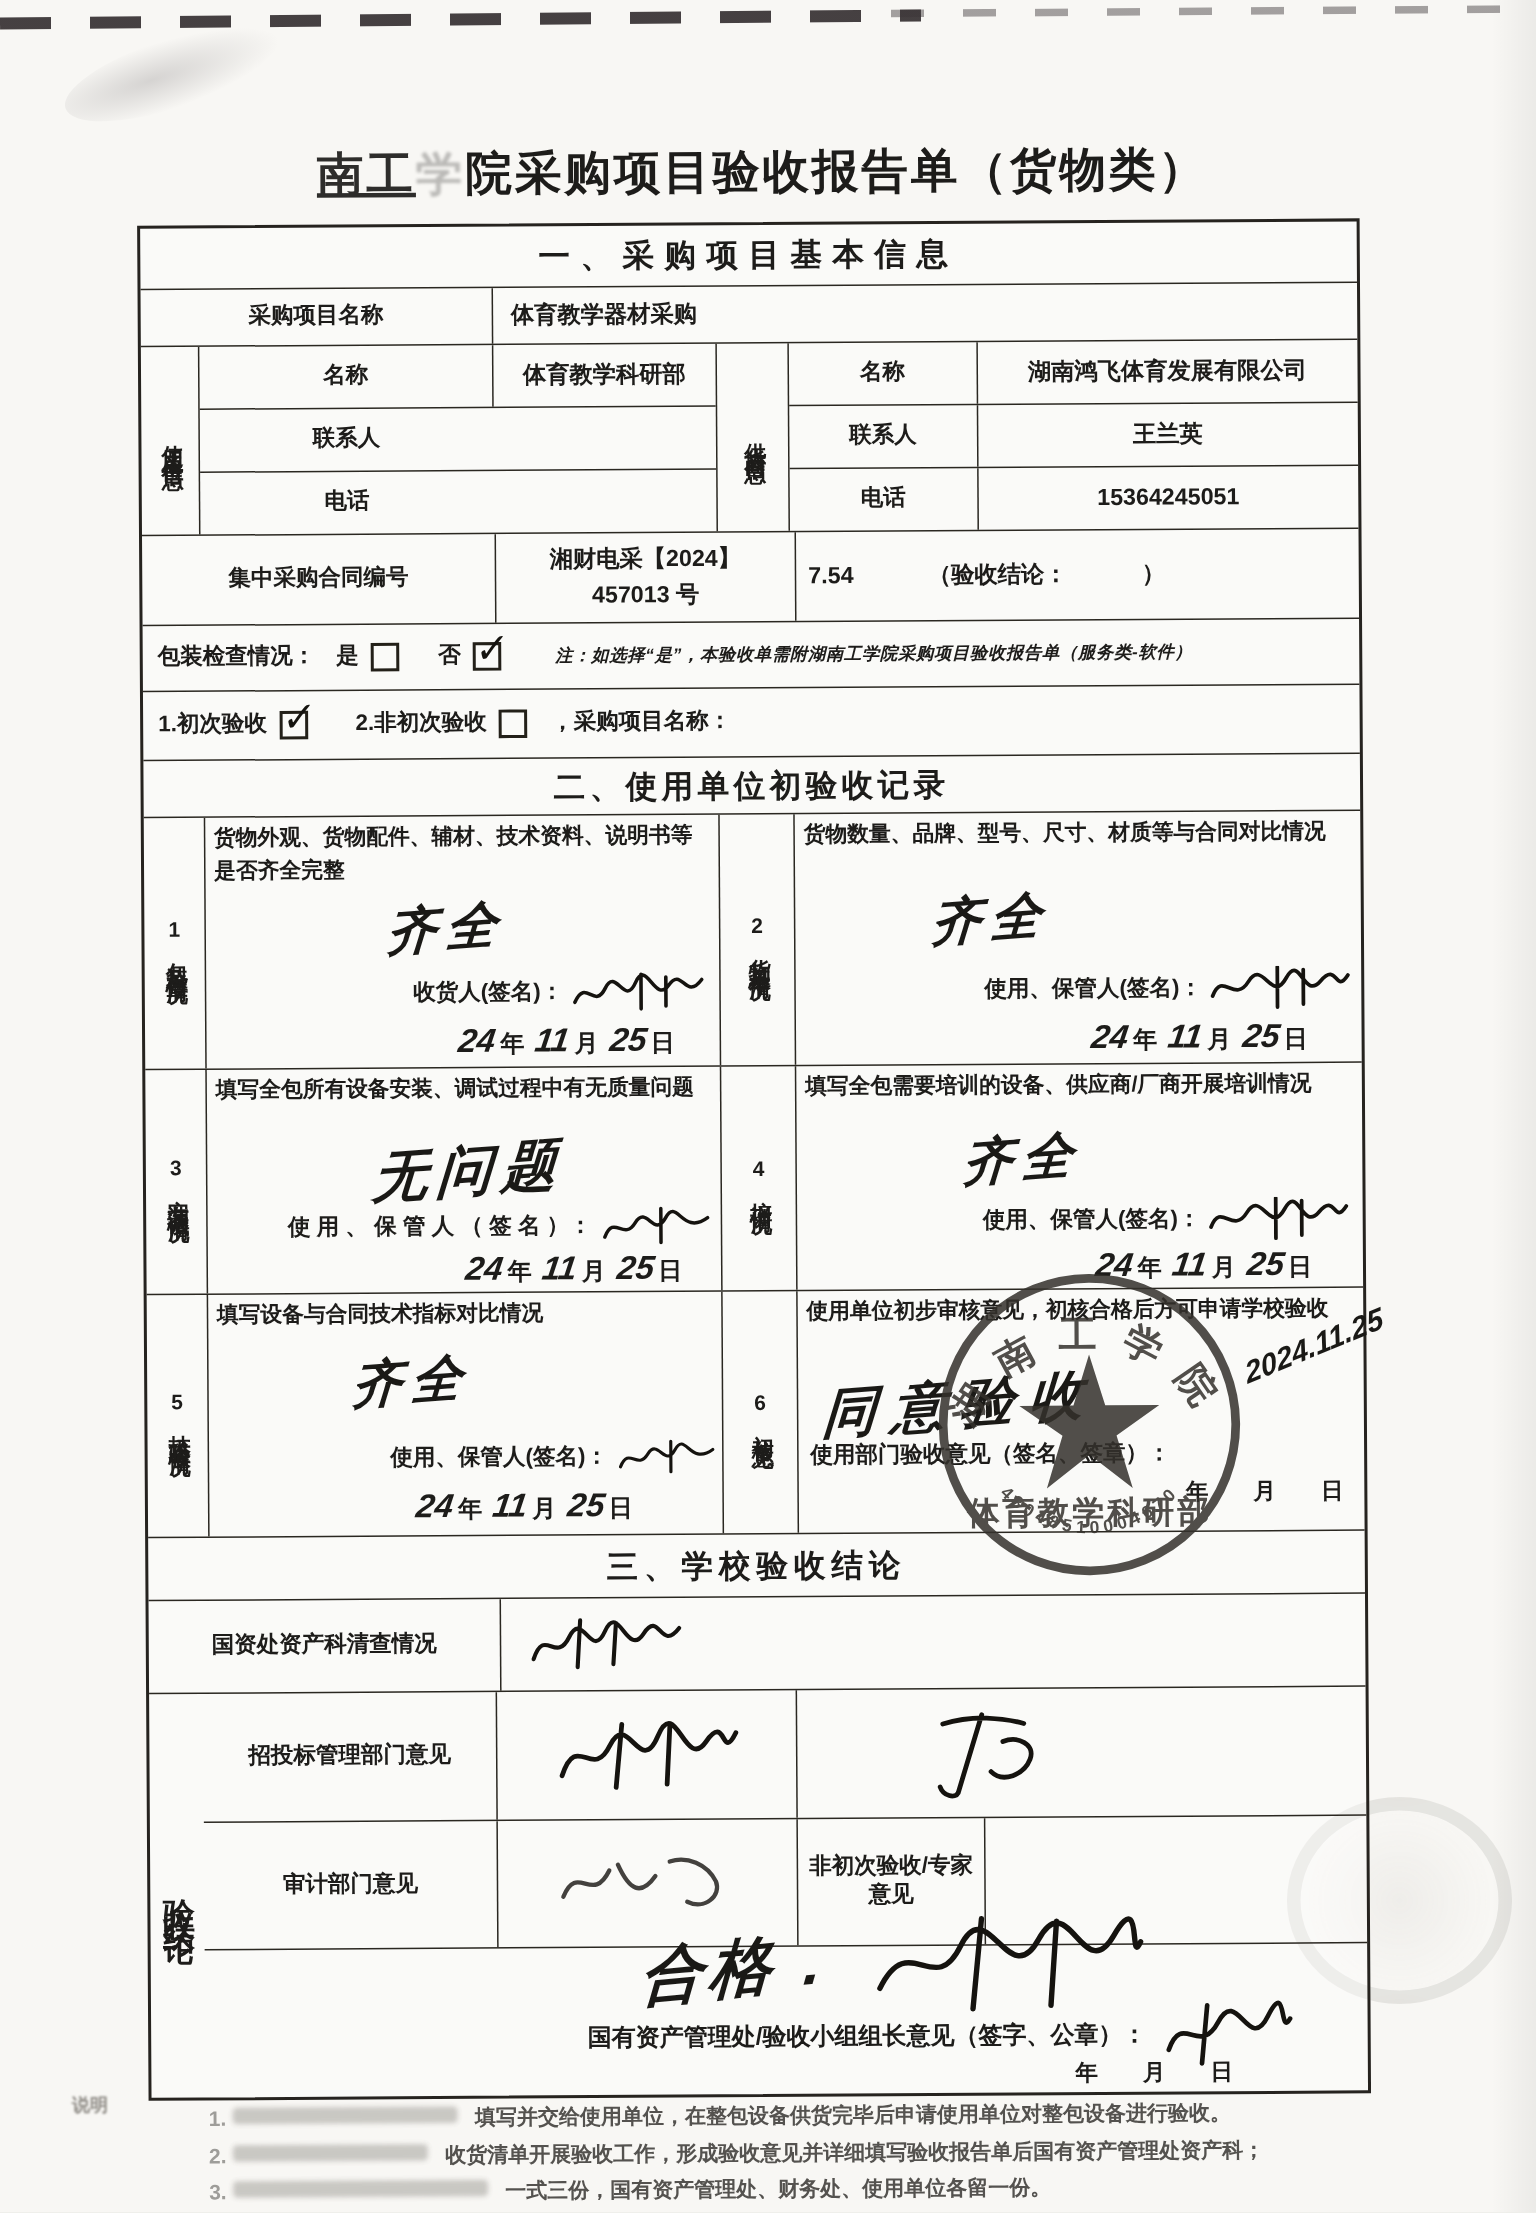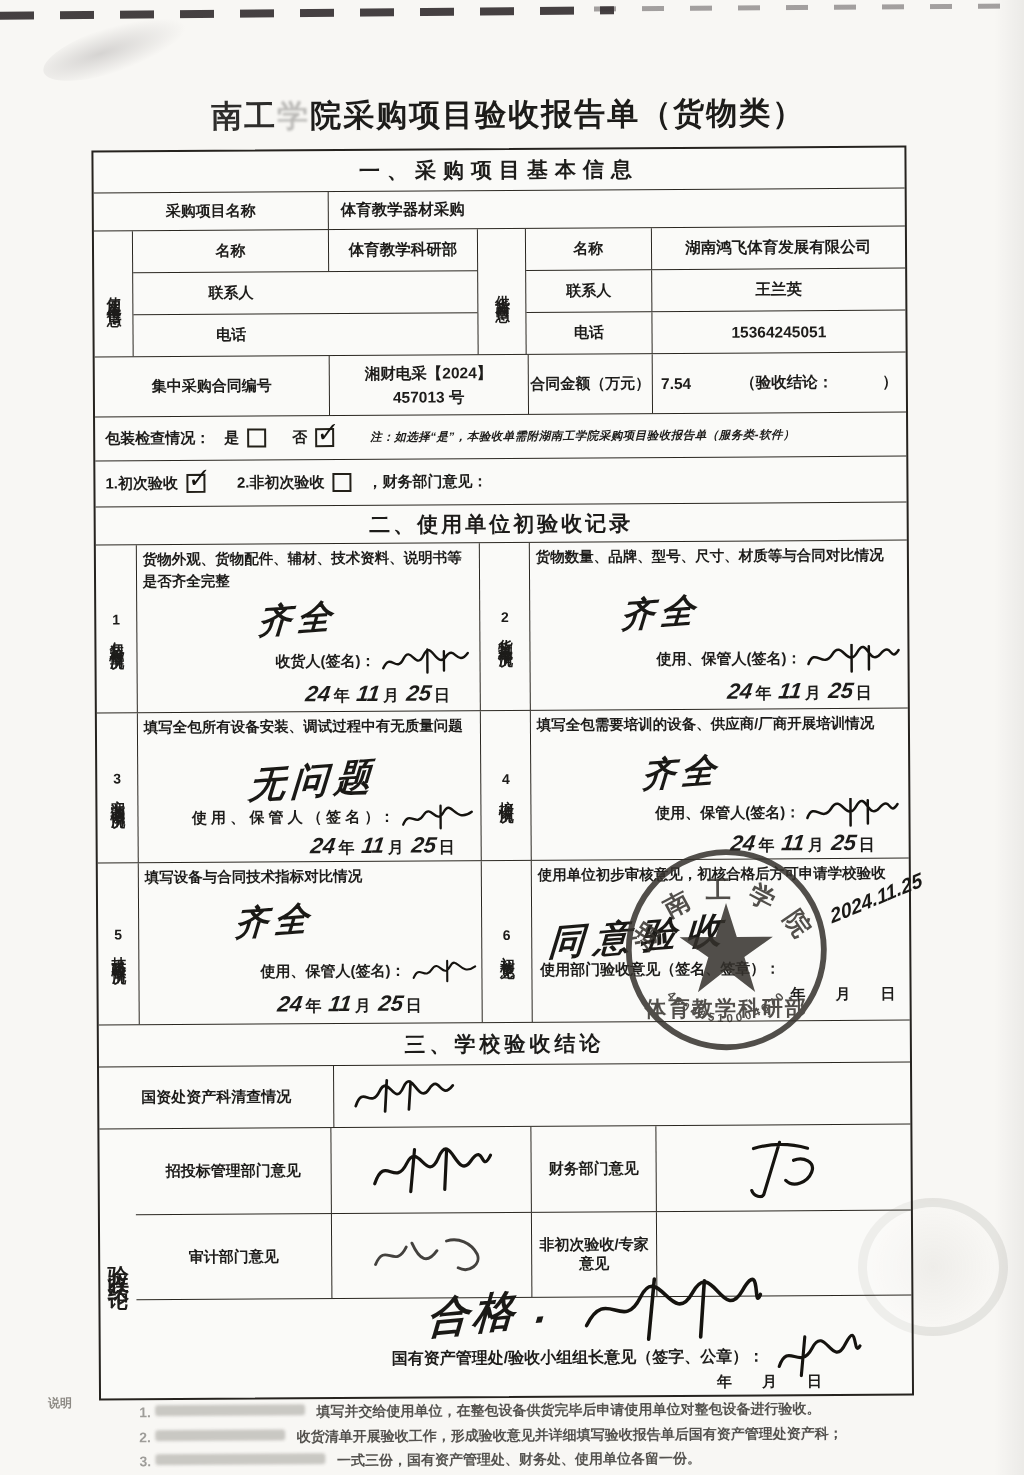--- a/index.html
+++ b/index.html
@@ -13,21 +13,21 @@
     background:repeating-linear-gradient(90deg,#3a3436 0 22px,transparent 22px 48px);transform:rotate(-0.4deg);}
   .smudge{position:absolute;top:26px;left:40px;width:150px;height:46px;border-radius:50%;
     background:radial-gradient(ellipse at 40% 50%, rgba(90,85,88,.22), rgba(90,85,88,0) 70%);transform:rotate(-18deg);}
   .edge-shade{position:absolute;top:0;right:0;width:30px;height:100%;
     background:linear-gradient(90deg,rgba(0,0,0,0) 0,rgba(0,0,0,.05) 100%);}
   .ghost-stamp{position:absolute;left:858px;top:1198px;width:132px;height:120px;border-radius:50%;
     border:9px solid rgba(100,96,92,.12);background:radial-gradient(circle,rgba(120,115,110,.07),rgba(120,115,110,0) 70%);}
   
   .title{position:absolute;top:94px;left:0;width:100%;text-align:center;
     font-size:31px;font-weight:700;letter-spacing:2px;}
-  .title .pfx{opacity:.92;}
+  .title .pfx{opacity:.92;text-decoration:underline;}
   .title .faded{opacity:.28;filter:blur(1px);}
   
   .tbl{position:absolute;left:95px;top:148px;width:815px;border:2.5px solid #26231f;box-sizing:border-box;background:rgba(255,255,255,.35);}
   .r{display:flex;border-top:1.5px solid #2a2721;box-sizing:border-box;}
   .r:first-child{border-top:none;}
   .c{border-left:1.5px solid #2a2721;box-sizing:border-box;position:relative;}
   .c:first-child{border-left:none;}
   .cen{display:flex;align-items:center;justify-content:center;text-align:center;}
   .lbl{font-weight:700;font-size:15px;line-height:1.25;}
   .val{font-weight:700;font-size:15.5px;}
@@ -126,21 +126,20 @@
           </div>
         </div>
       </div>
 
       <div class="r" style="height:60px">
         <div class="c w235 cen lbl">集中采购合同编号</div>
         <div class="c w200 cen val" style="flex-direction:column;line-height:1.5">
           <span>湘财电采【2024】</span>
           <span>457013 号</span>
         </div>
-        <div class="c w125 cen lbl">合同金额（万元）</div>
         <div class="c w255 val" style="display:flex;align-items:center;justify-content:space-between;padding:0 8px">
           <span>7.54</span>
           <span>（验收结论：</span>
           <span>）</span>
         </div>
       </div>
 
       <div class="r" style="height:44px">
         <div class="c" style="flex:1;border-left:none;display:flex;align-items:center;padding-left:10px">
           <span class="lbl">包装检查情况：</span>
@@ -151,21 +150,21 @@
           <span class="note" style="margin-left:26px">注：如选择“是”，本验收单需附湖南工学院采购项目验收报告单（服务类-软件）</span>
         </div>
       </div>
 
       <div class="r" style="height:46px">
         <div class="c" style="flex:1;border-left:none;display:flex;align-items:center;padding-left:10px">
           <span class="lbl">1.初次验收</span>
           <span class="cb checked"></span>
           <span class="lbl" style="margin-left:22px">2.非初次验收</span>
           <span class="cb"></span>
-          <span class="lbl" style="margin-left:6px">，财务部门意见：</span>
+          <span class="lbl" style="margin-left:6px">，采购项目名称：</span>
         </div>
       </div>
 
       <div class="r" style="height:38px">
         <div class="c sechdr" style="flex:1;border-left:none;letter-spacing:3px">二、使用单位初验收记录</div>
       </div>
 
       <div class="r" style="height:168px">
         <div class="c w40 cen vwrap">
           <span class="num">1</span>
@@ -327,21 +326,20 @@
           <span class="vtxt" style="font-size:21px;letter-spacing:8px">验收结论</span>
         </div>
         <div class="col" style="width:775px">
           <div class="subr" style="height:85px;flex:none">
             <div class="c w195 cen lbl" style="border-left:none;padding:0 24px">招投标管理部门意见</div>
             <div class="c w200 cen">
               <svg class="sig" width="130" height="52" viewBox="0 0 130 50">
                 <path d="M8 38 C18 8 28 42 40 18 S60 40 72 12 S90 36 104 16 S114 30 124 10 M48 4 L44 46 M80 6 L78 44" stroke="#15130f" stroke-width="3.2" fill="none" stroke-linecap="round"></path>
               </svg>
             </div>
-            <div class="c w125 cen lbl">财务部门意见</div>
             <div class="c w255 cen">
               <svg class="sig" width="120" height="60" viewBox="0 0 120 60">
                 <path d="M30 10 C50 4 70 6 84 10 M56 4 L40 56 C38 60 30 58 28 52 M70 22 C80 18 92 24 88 34 C84 44 70 50 62 42" stroke="#15130f" stroke-width="3.2" fill="none" stroke-linecap="round"></path>
               </svg>
             </div>
           </div>
           <div class="subr" style="height:85px;flex:none">
             <div class="c w195 cen lbl" style="border-left:none;padding:0 30px">审计部门意见</div>
             <div class="c w200 cen">
               <svg class="sig" width="130" height="48" viewBox="0 0 130 50">

